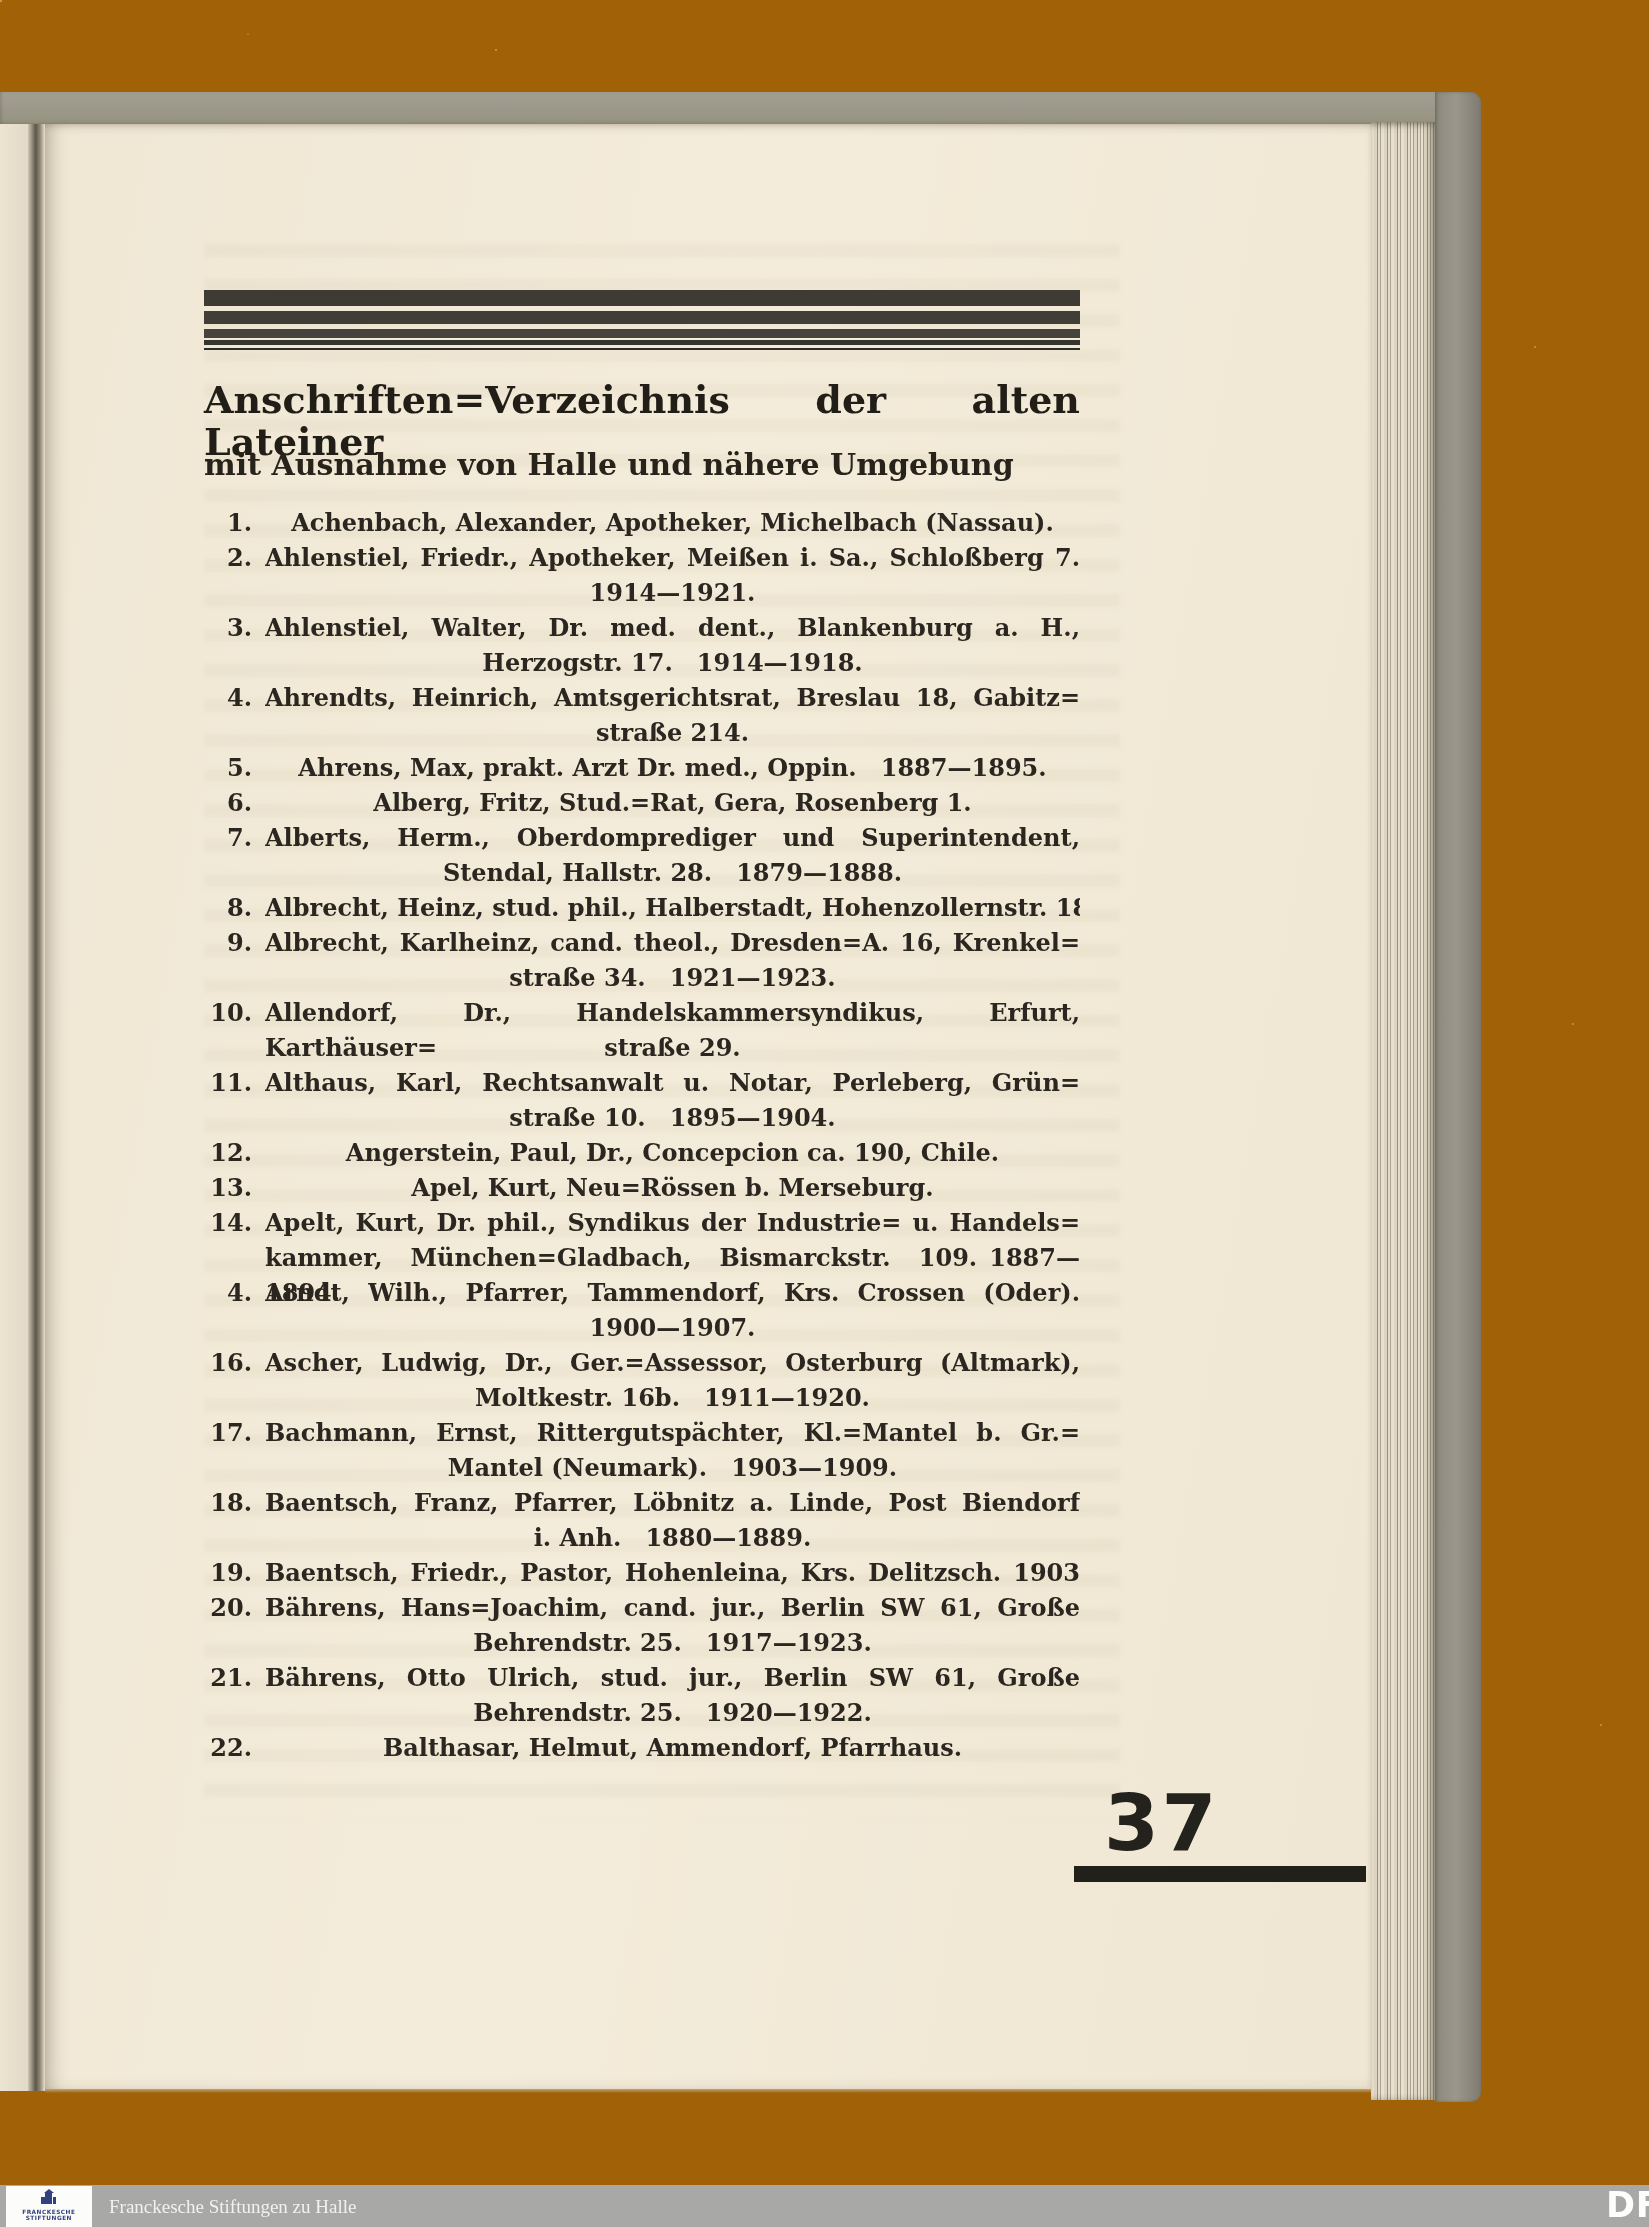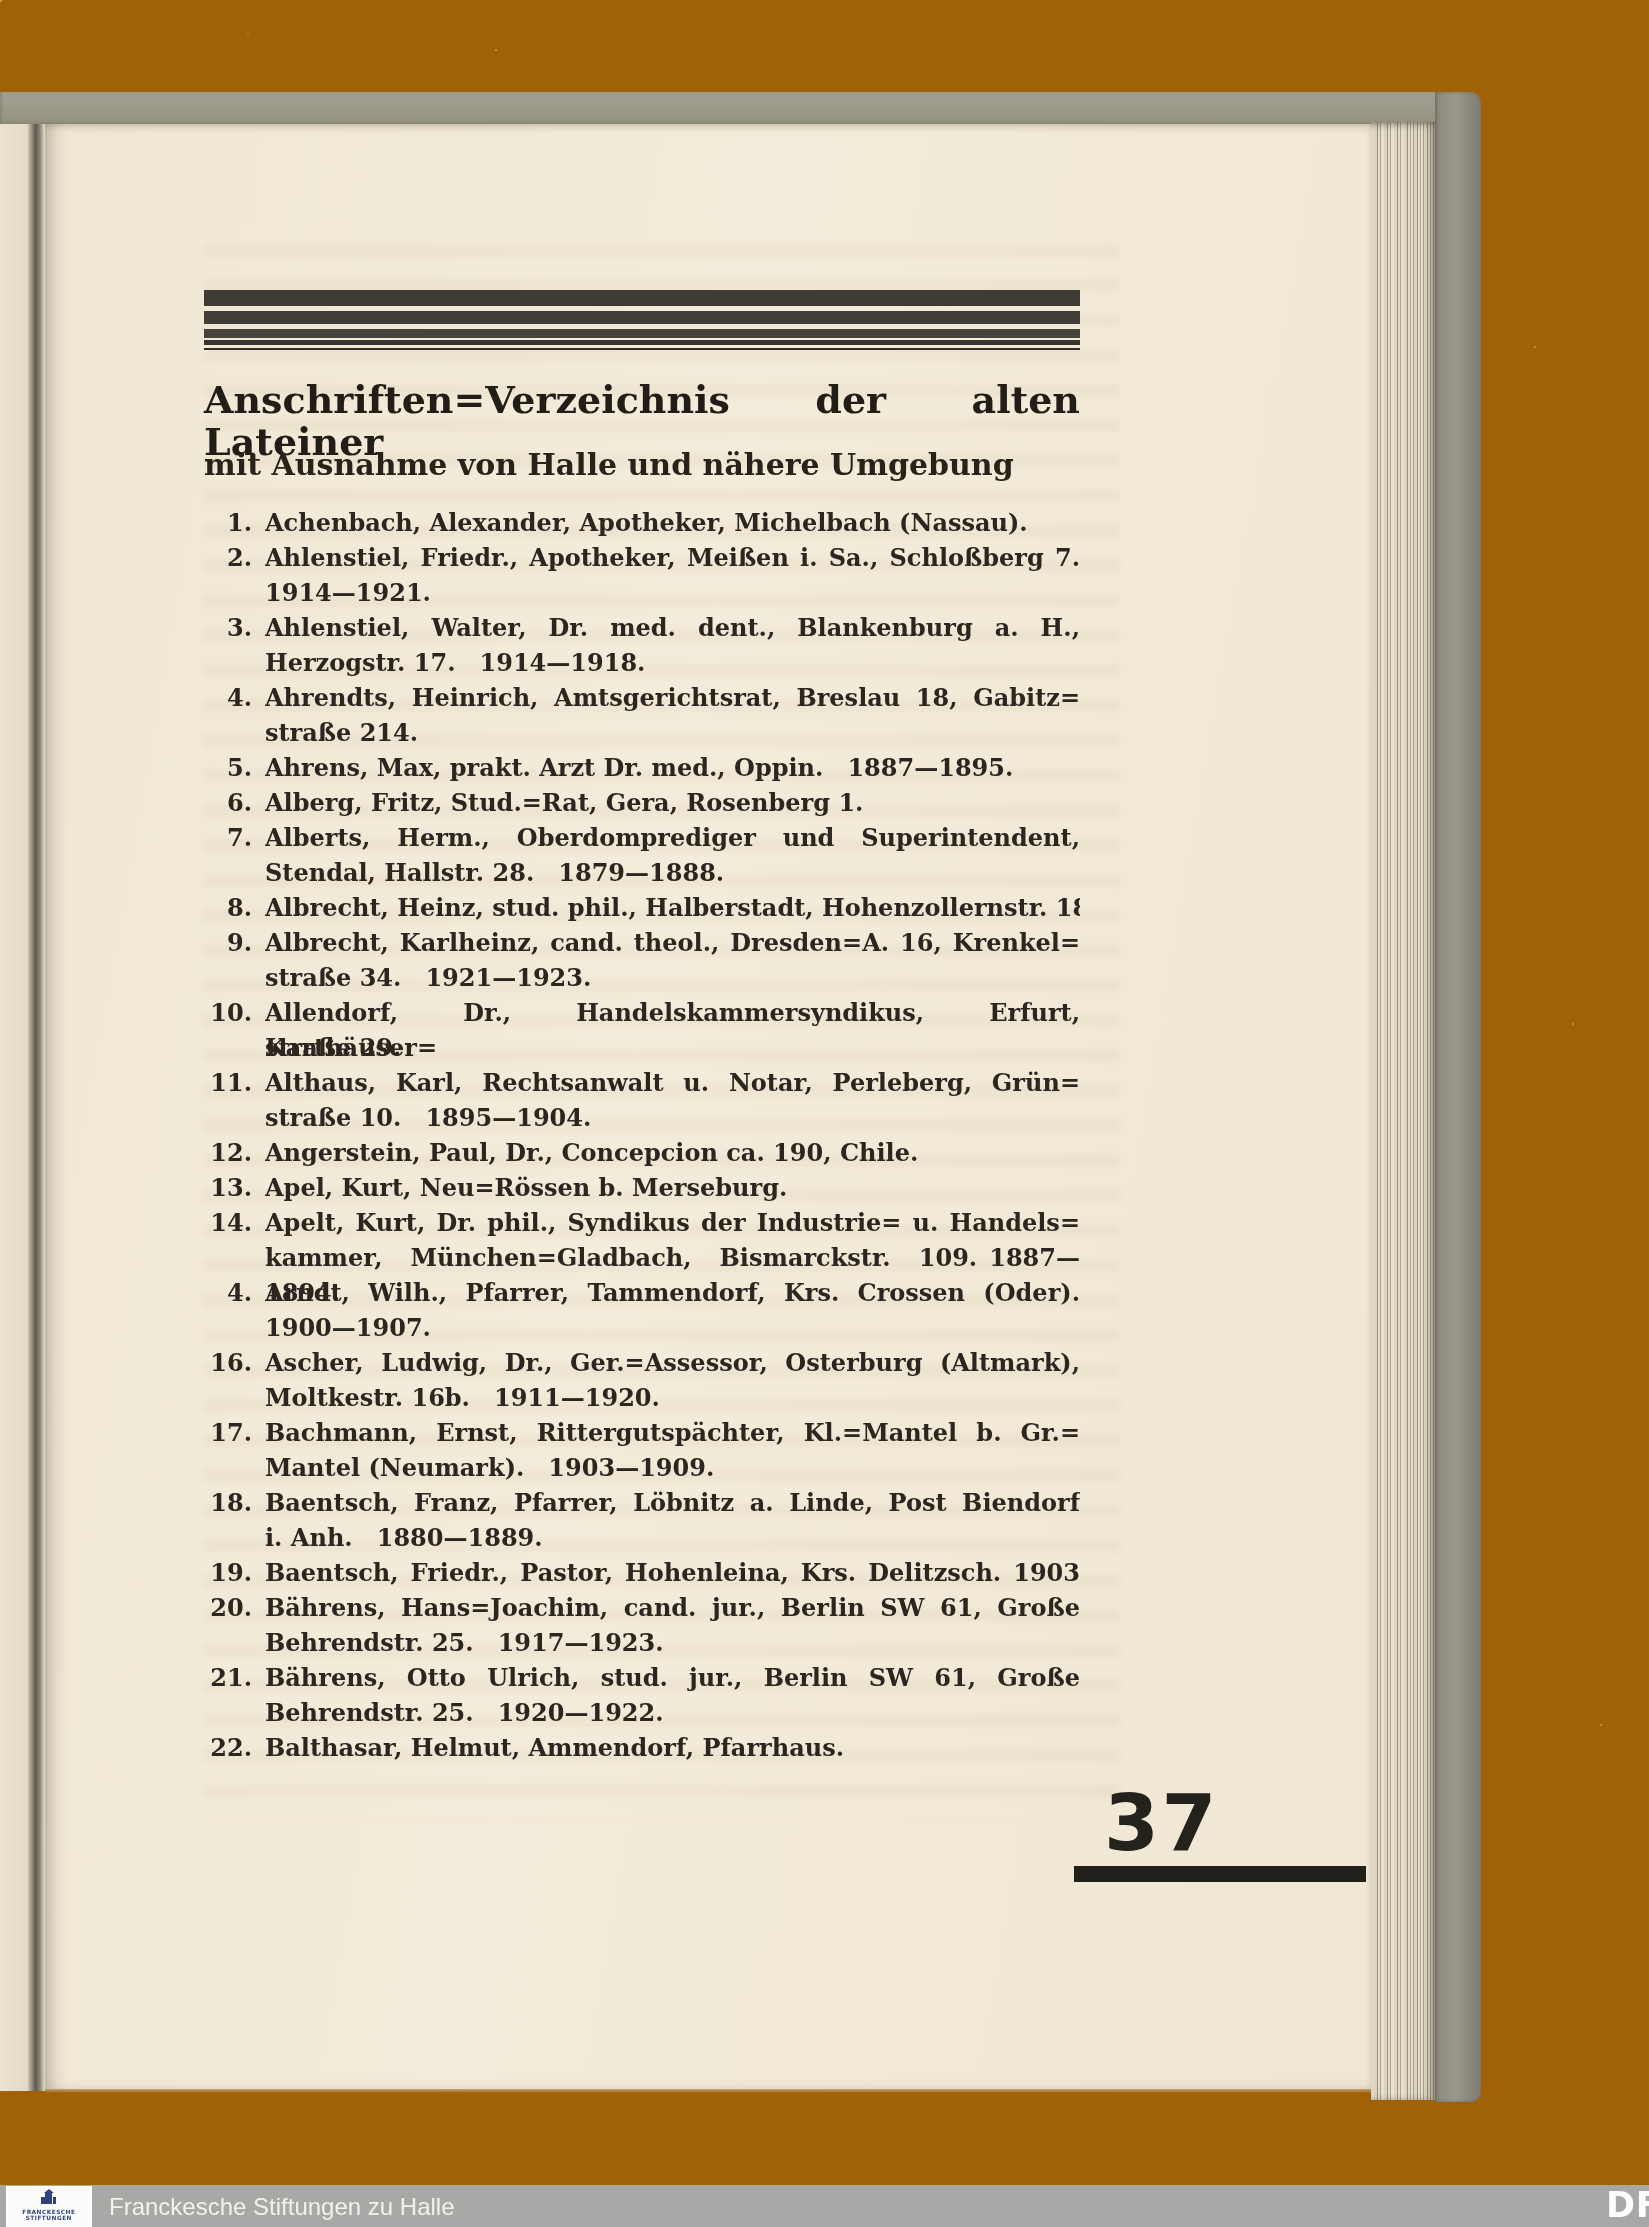--- a/index.html
+++ b/index.html
@@ -49,41 +49,41 @@
   .rb5 { height:2.5px;  background:#2e2c27; }
   .title { position:absolute; left:204px; top:379px; width:876px;
     font-size:38px; font-weight:700; color:#211d17; line-height:1.1;
     text-align:justify; text-align-last:justify; letter-spacing:0; }
   .subtitle { position:absolute; left:204px; top:447px; width:876px;
     font-size:30px; font-weight:700; color:#27221a; }
   .entries { position:absolute; left:204px; top:505px; width:876px;
     font-size:24px; font-weight:700; color:#2b2620; }
   .row { position:relative; height:35px; line-height:35px; white-space:nowrap; }
   .row .num { position:absolute; left:0; top:0; width:48px; text-align:right; }
-  .row .txt { display:block; margin-left:61px; overflow:hidden; }
+  .row .txt { display:block; margin-left:61px; overflow:hidden;text-align:center; }
   .row.j { }
   .row.j .txt { white-space:normal; text-align:justify; text-align-last:justify; }
   .pagenum { position:absolute; left:1104px; top:1784px; width:231px; text-align:left;
     font-family:"DejaVu Sans","Liberation Sans",sans-serif;
     font-size:79px; font-weight:700; line-height:1; color:#24221d; letter-spacing:2.5px; }
   .pagenum-rule { position:absolute; left:1074px; top:1866px; width:292px; height:15.7px; background:#21201b; }
   
   .viewer-bar { position:absolute; left:0; top:2185px; width:1650px; height:43px; background:#a8a8a6; }
   .logo-box { position:absolute; left:5.8px; top:2186px; width:86px; height:41px; background:#fcfcfa;
     display:flex; flex-direction:column; align-items:center; justify-content:flex-start; padding-top:3.3px; }
   .logo-emblem { width:15px; height:18px; position:relative; margin-bottom:1.6px; }
   .logo-emblem .tower { position:absolute; left:4.1px; top:3.3px; width:6.6px; height:11.5px; background:#31427e; }
   .logo-emblem .roof { position:absolute; left:2.5px; top:0; width:0; height:0;
     border-left:5px solid transparent; border-right:5px solid transparent; border-bottom:4.1px solid #31427e; }
   .logo-emblem .wing-l { position:absolute; left:0; top:7.4px; width:3.3px; height:7.4px; background:#31427e; }
   .logo-emblem .wing-r { position:absolute; right:0; top:7.4px; width:3.3px; height:7.4px; background:#31427e; }
   .logo-text { font-family:"DejaVu Sans","Liberation Sans",sans-serif;
     font-size:5.8px; line-height:6.6px; letter-spacing:0.5px; color:#31427e; text-align:center; font-weight:700; }
   .source-label { position:absolute; left:109px; top:2185px; height:27px; line-height:43px;
-    font-family:Liberation Sans, sans-serif; font-size:24px; color:#f2f1ed; }
+    font-family:Liberation Serif, serif; font-size:19px; color:#f2f1ed; }
   .dfg { position:absolute; left:1606px; top:2185px; height:43px; line-height:41px;
     font-family:"DejaVu Sans","Liberation Sans",sans-serif;
     font-size:35px; font-weight:700; letter-spacing:0.8px; color:#fdfdfc; }
 </style>
 </head>
 <body>
 
 <div class="stage">
   <div class="speckles"></div>
 

